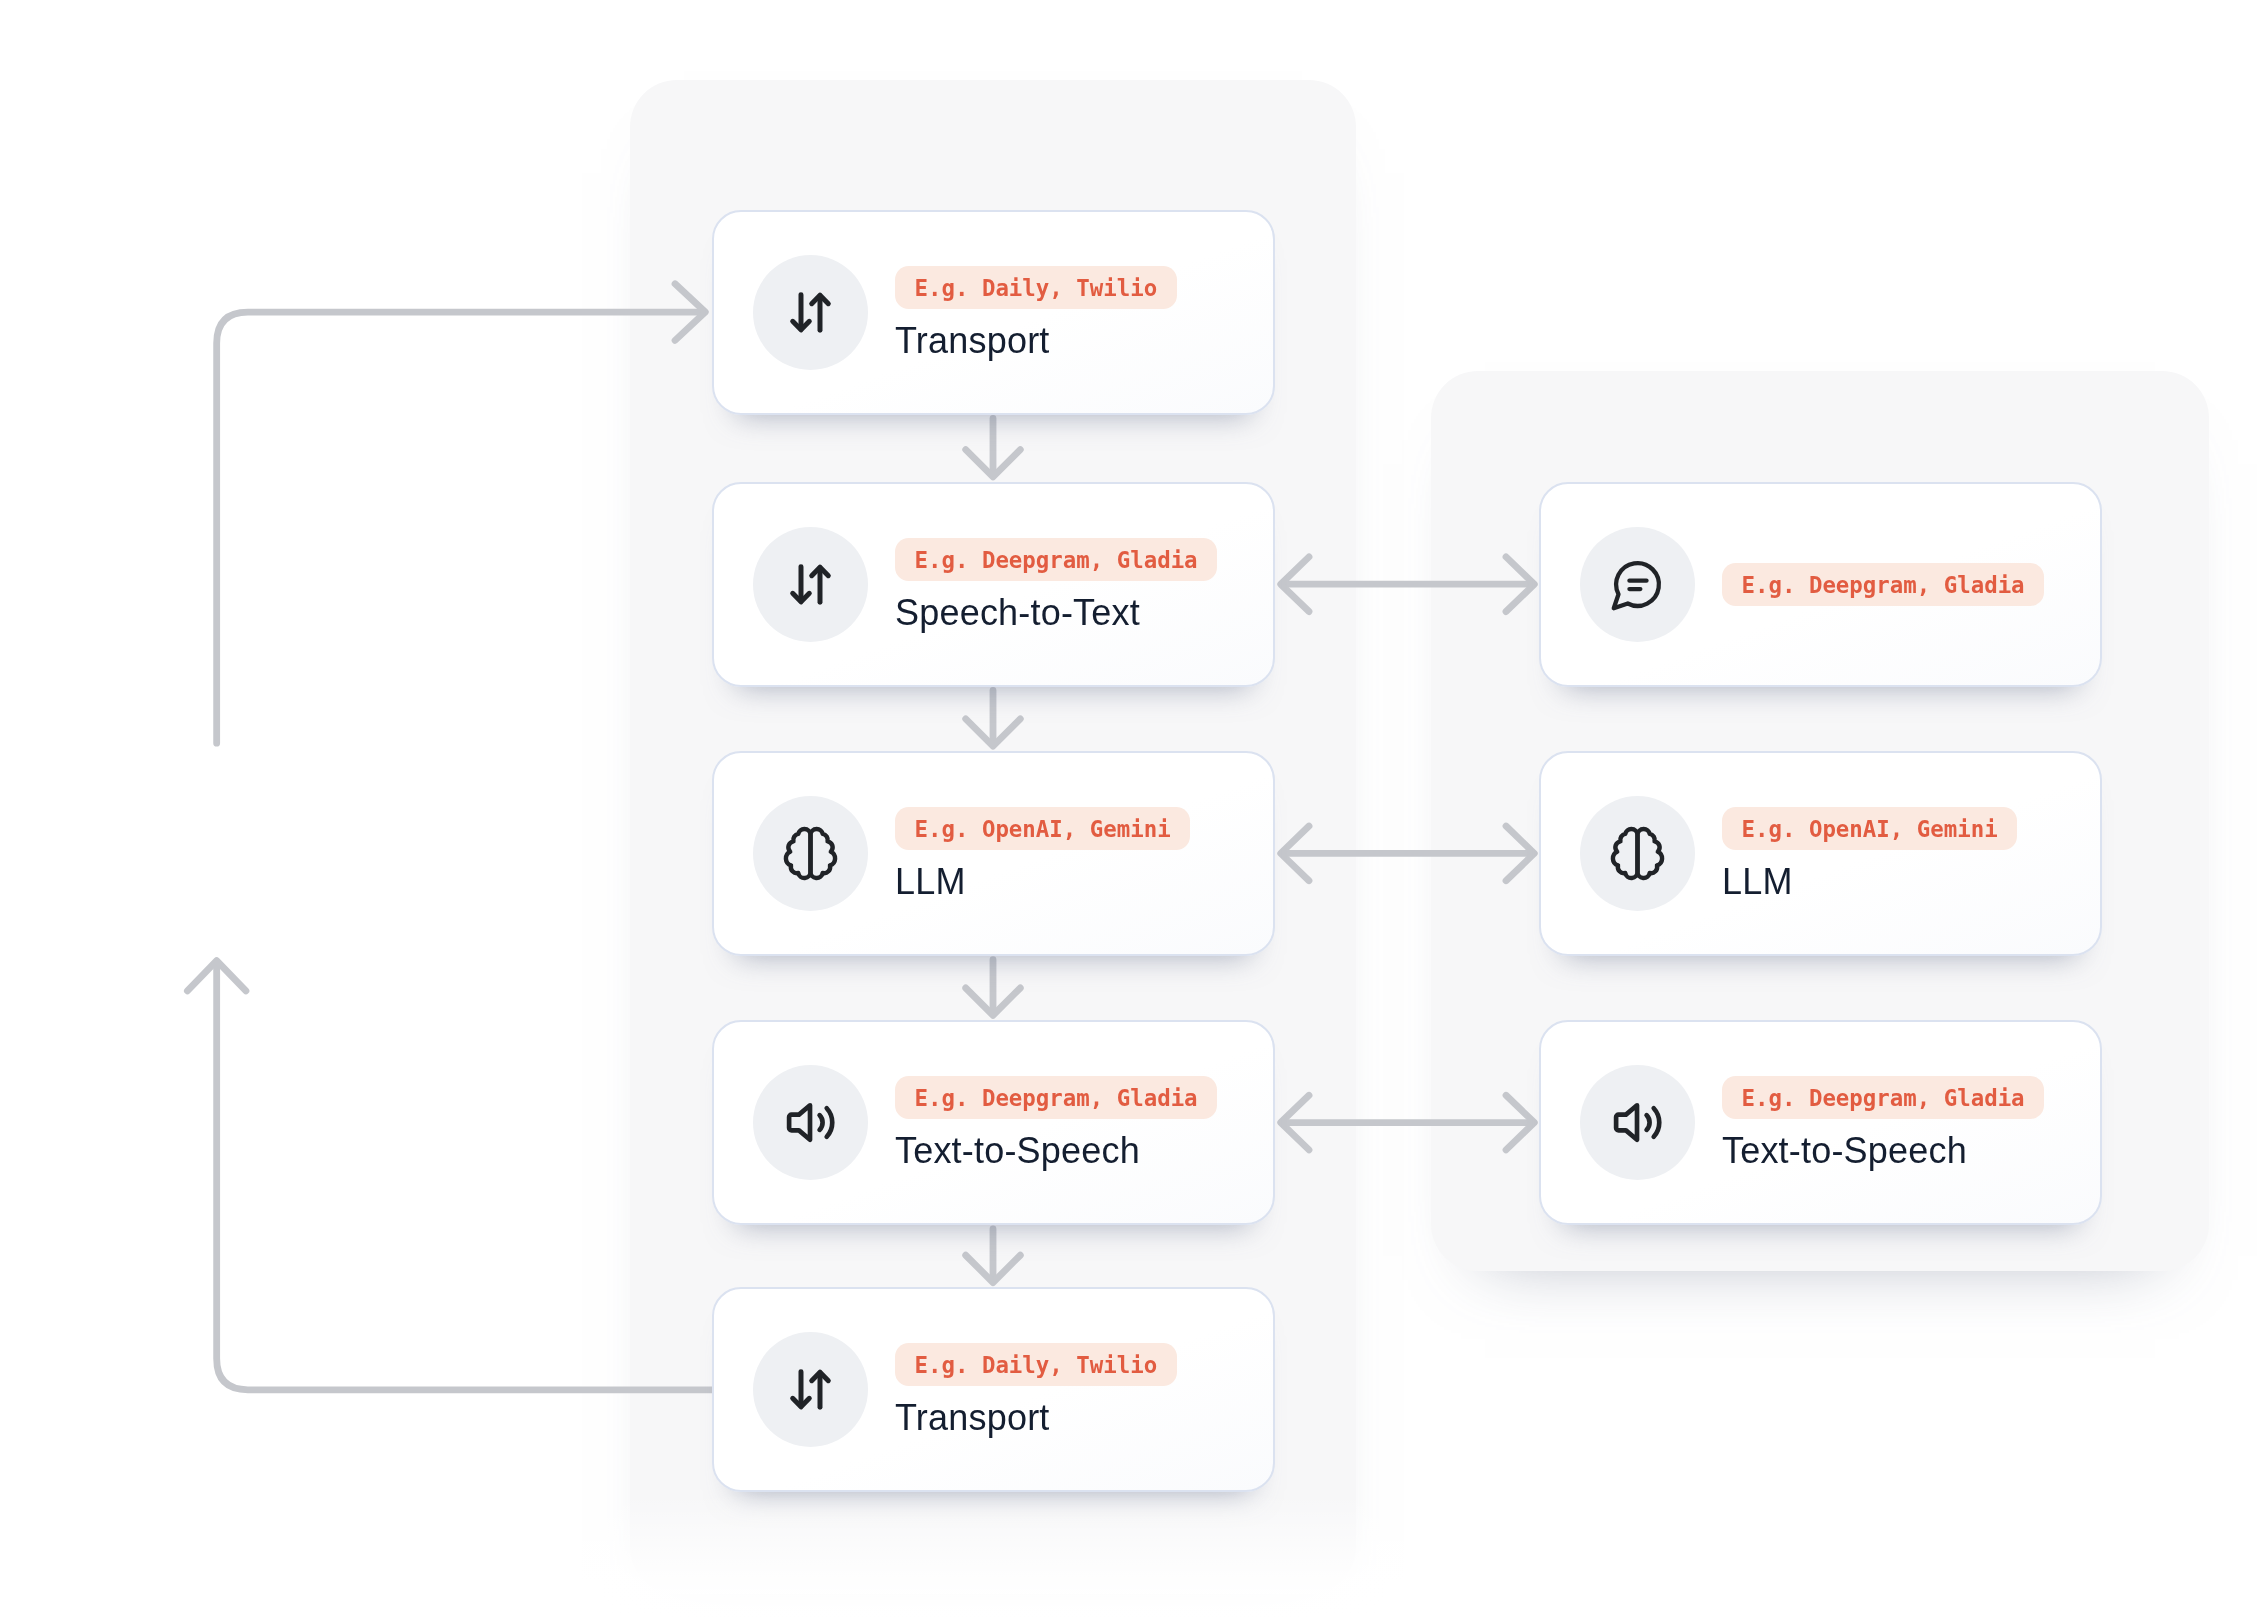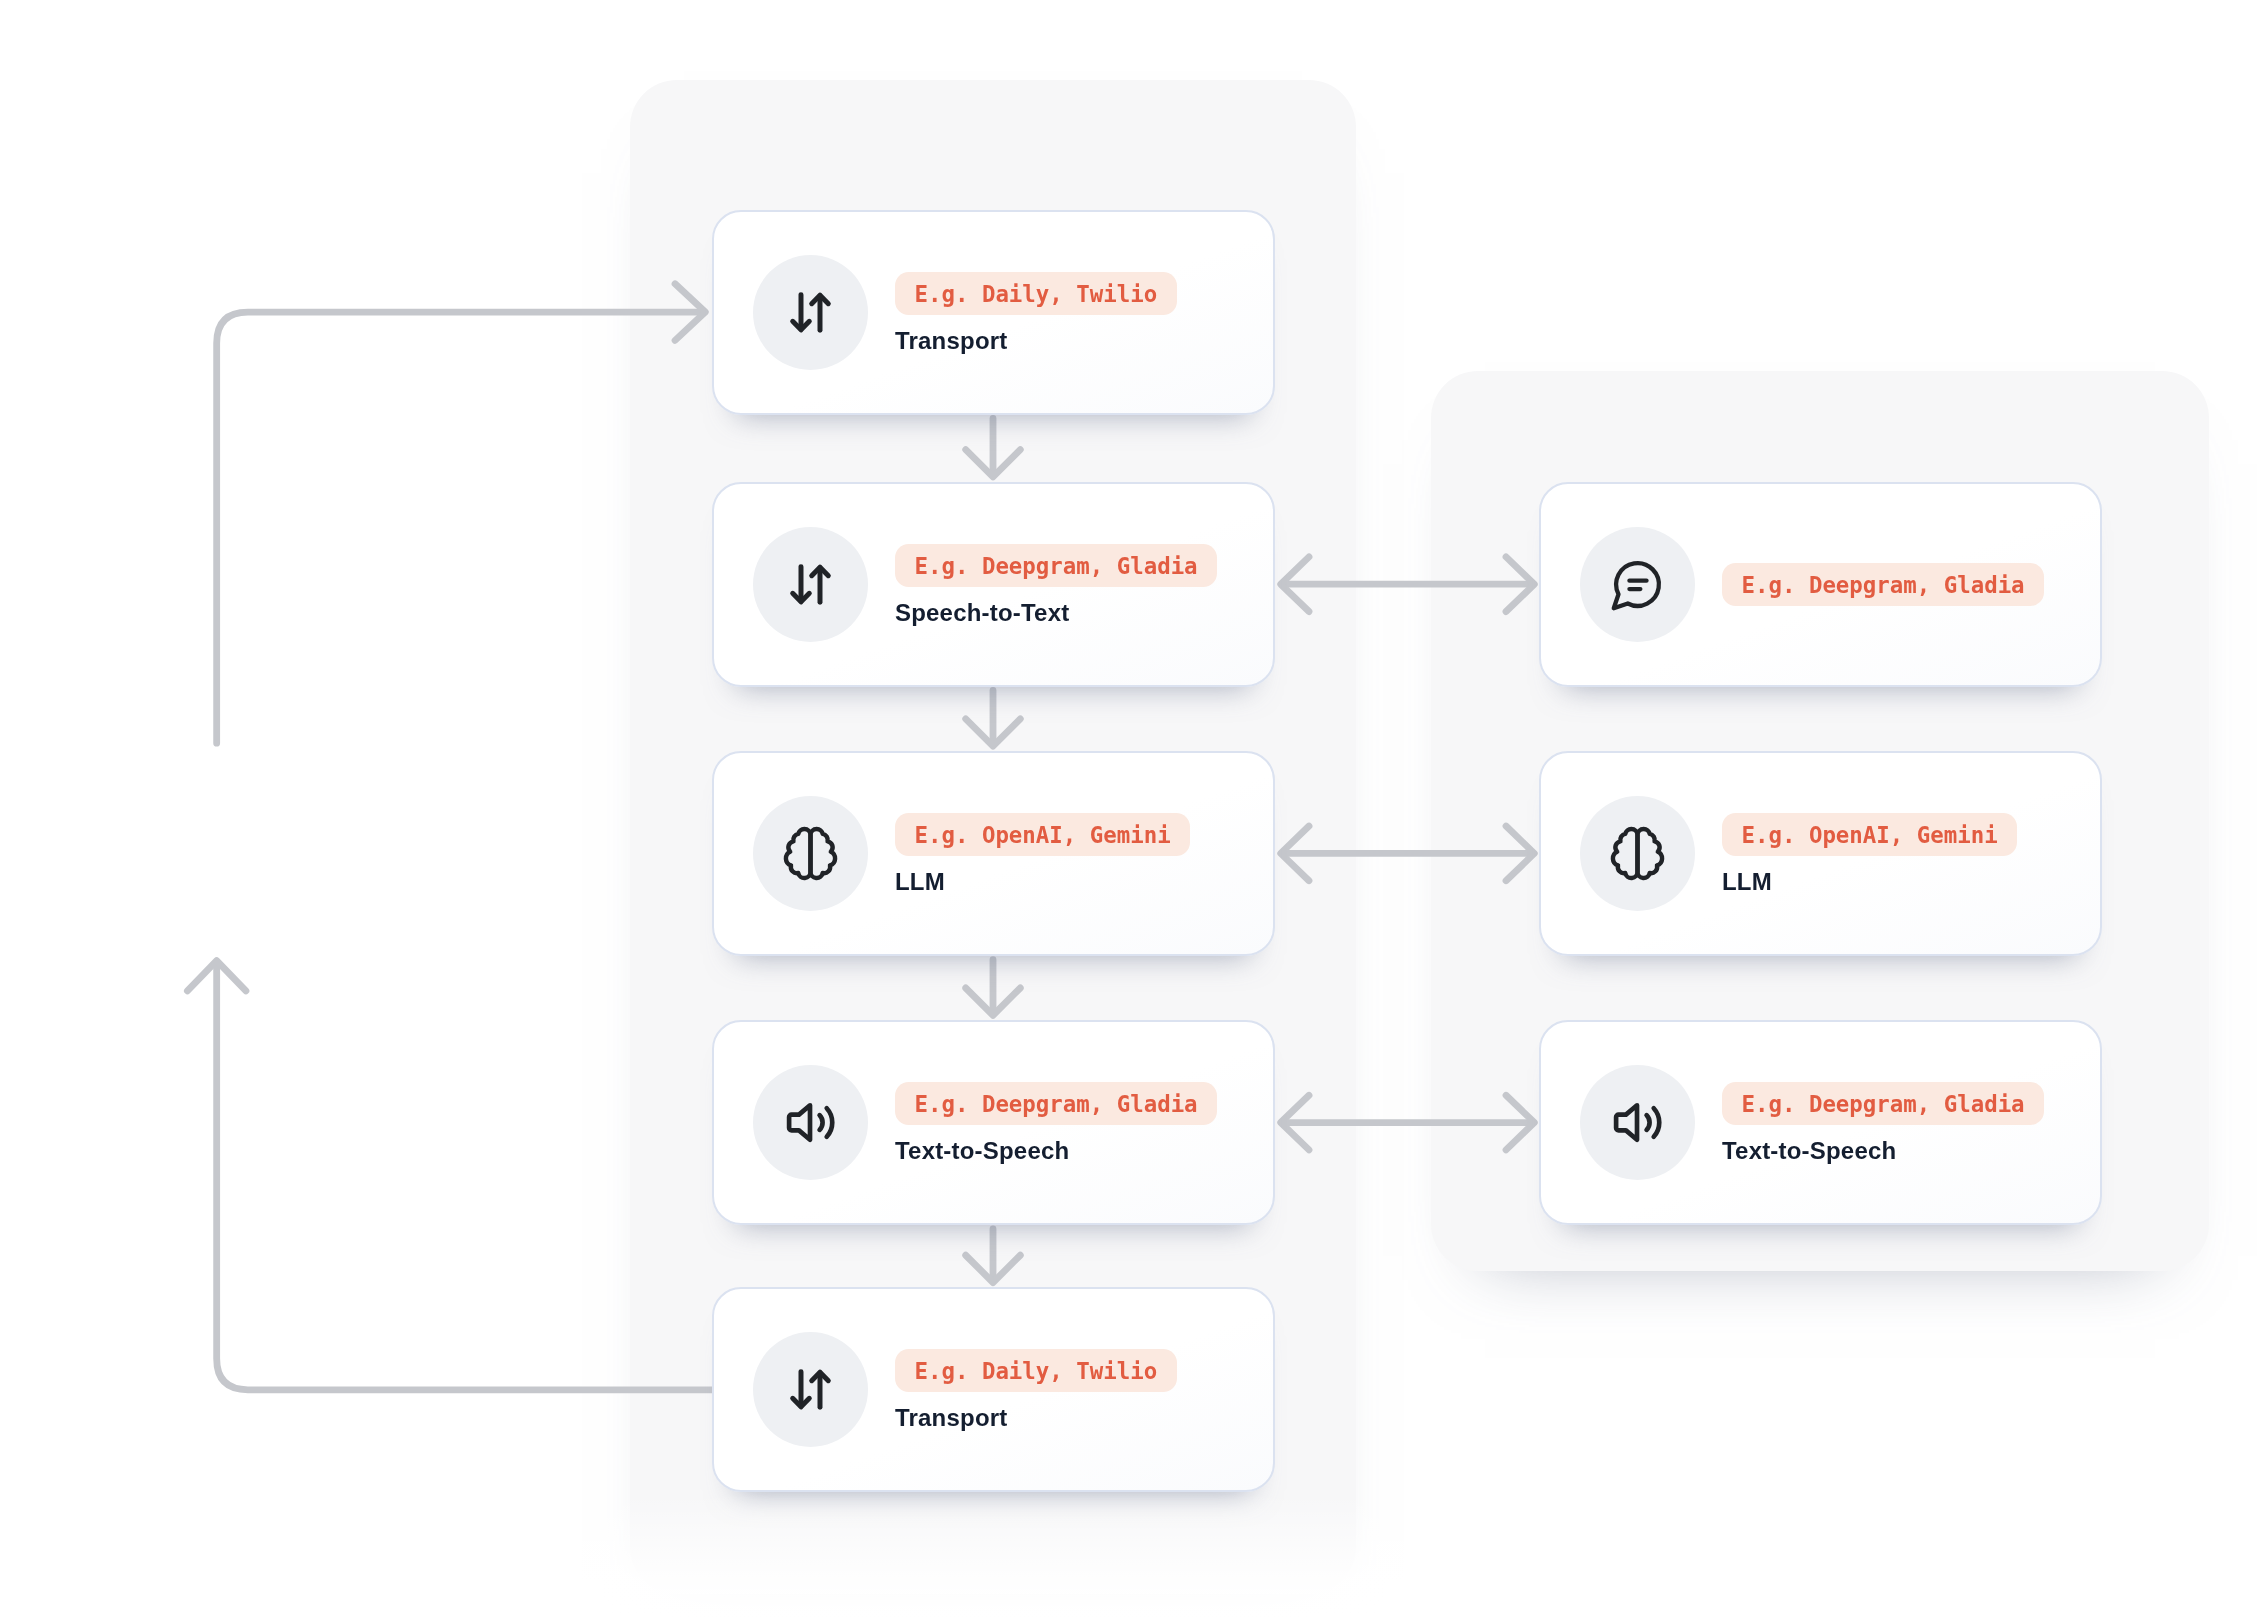--- a/index.html
+++ b/index.html
@@ -40,21 +40,21 @@
         border-radius:29px;background:linear-gradient(160deg,#ffffff 55%,#fafbfd 100%);
         box-shadow:0 23.4px 31px -25px rgba(95,105,135,.55);
         display:flex;align-items:center;padding-left:39px;z-index:5;}
   .icon-chip{flex:0 0 auto;width:115px;height:115px;border-radius:50%;background:var(--chip-bg);
         display:flex;align-items:center;justify-content:center;margin-right:27px;}
   .icon-chip svg{stroke:var(--icon-stroke);fill:none;}
   .card-text{display:flex;flex-direction:column;align-items:flex-start;gap:14px;}
   .badge{display:inline-flex;background:var(--badge-bg);color:var(--badge-text);
         font-family:"DejaVu Sans Mono", monospace;font-weight:700;font-size:22.4px;
         line-height:1;padding:10.7px 19.5px 9.8px 19.5px;border-radius:13.7px;white-space:nowrap;}
-  .card-title{font-size:24px;font-weight:700;color:var(--title-text);letter-spacing:0.2px;line-height:1;}
+  .card-title{font-size:36px;font-weight:400;color:var(--title-text);letter-spacing:0.2px;line-height:1;}
 
   
   .end-user{position:absolute;left:61px;top:744px;width:389px;height:210px;border-radius:41px;
         background:var(--end-user-bg);display:flex;align-items:center;padding-left:49px;z-index:5;
         box-shadow:0 25px 39px -29px rgba(40,45,55,.6);}
   .end-user .icon-chip{background:var(--end-user-circle);margin-right:35px;}
   .end-user .icon-chip svg{stroke:#F5F6F8;}
   .end-user-label{color:#ffffff;font-size:36px;font-weight:700;letter-spacing:0.3px;}
 
   

